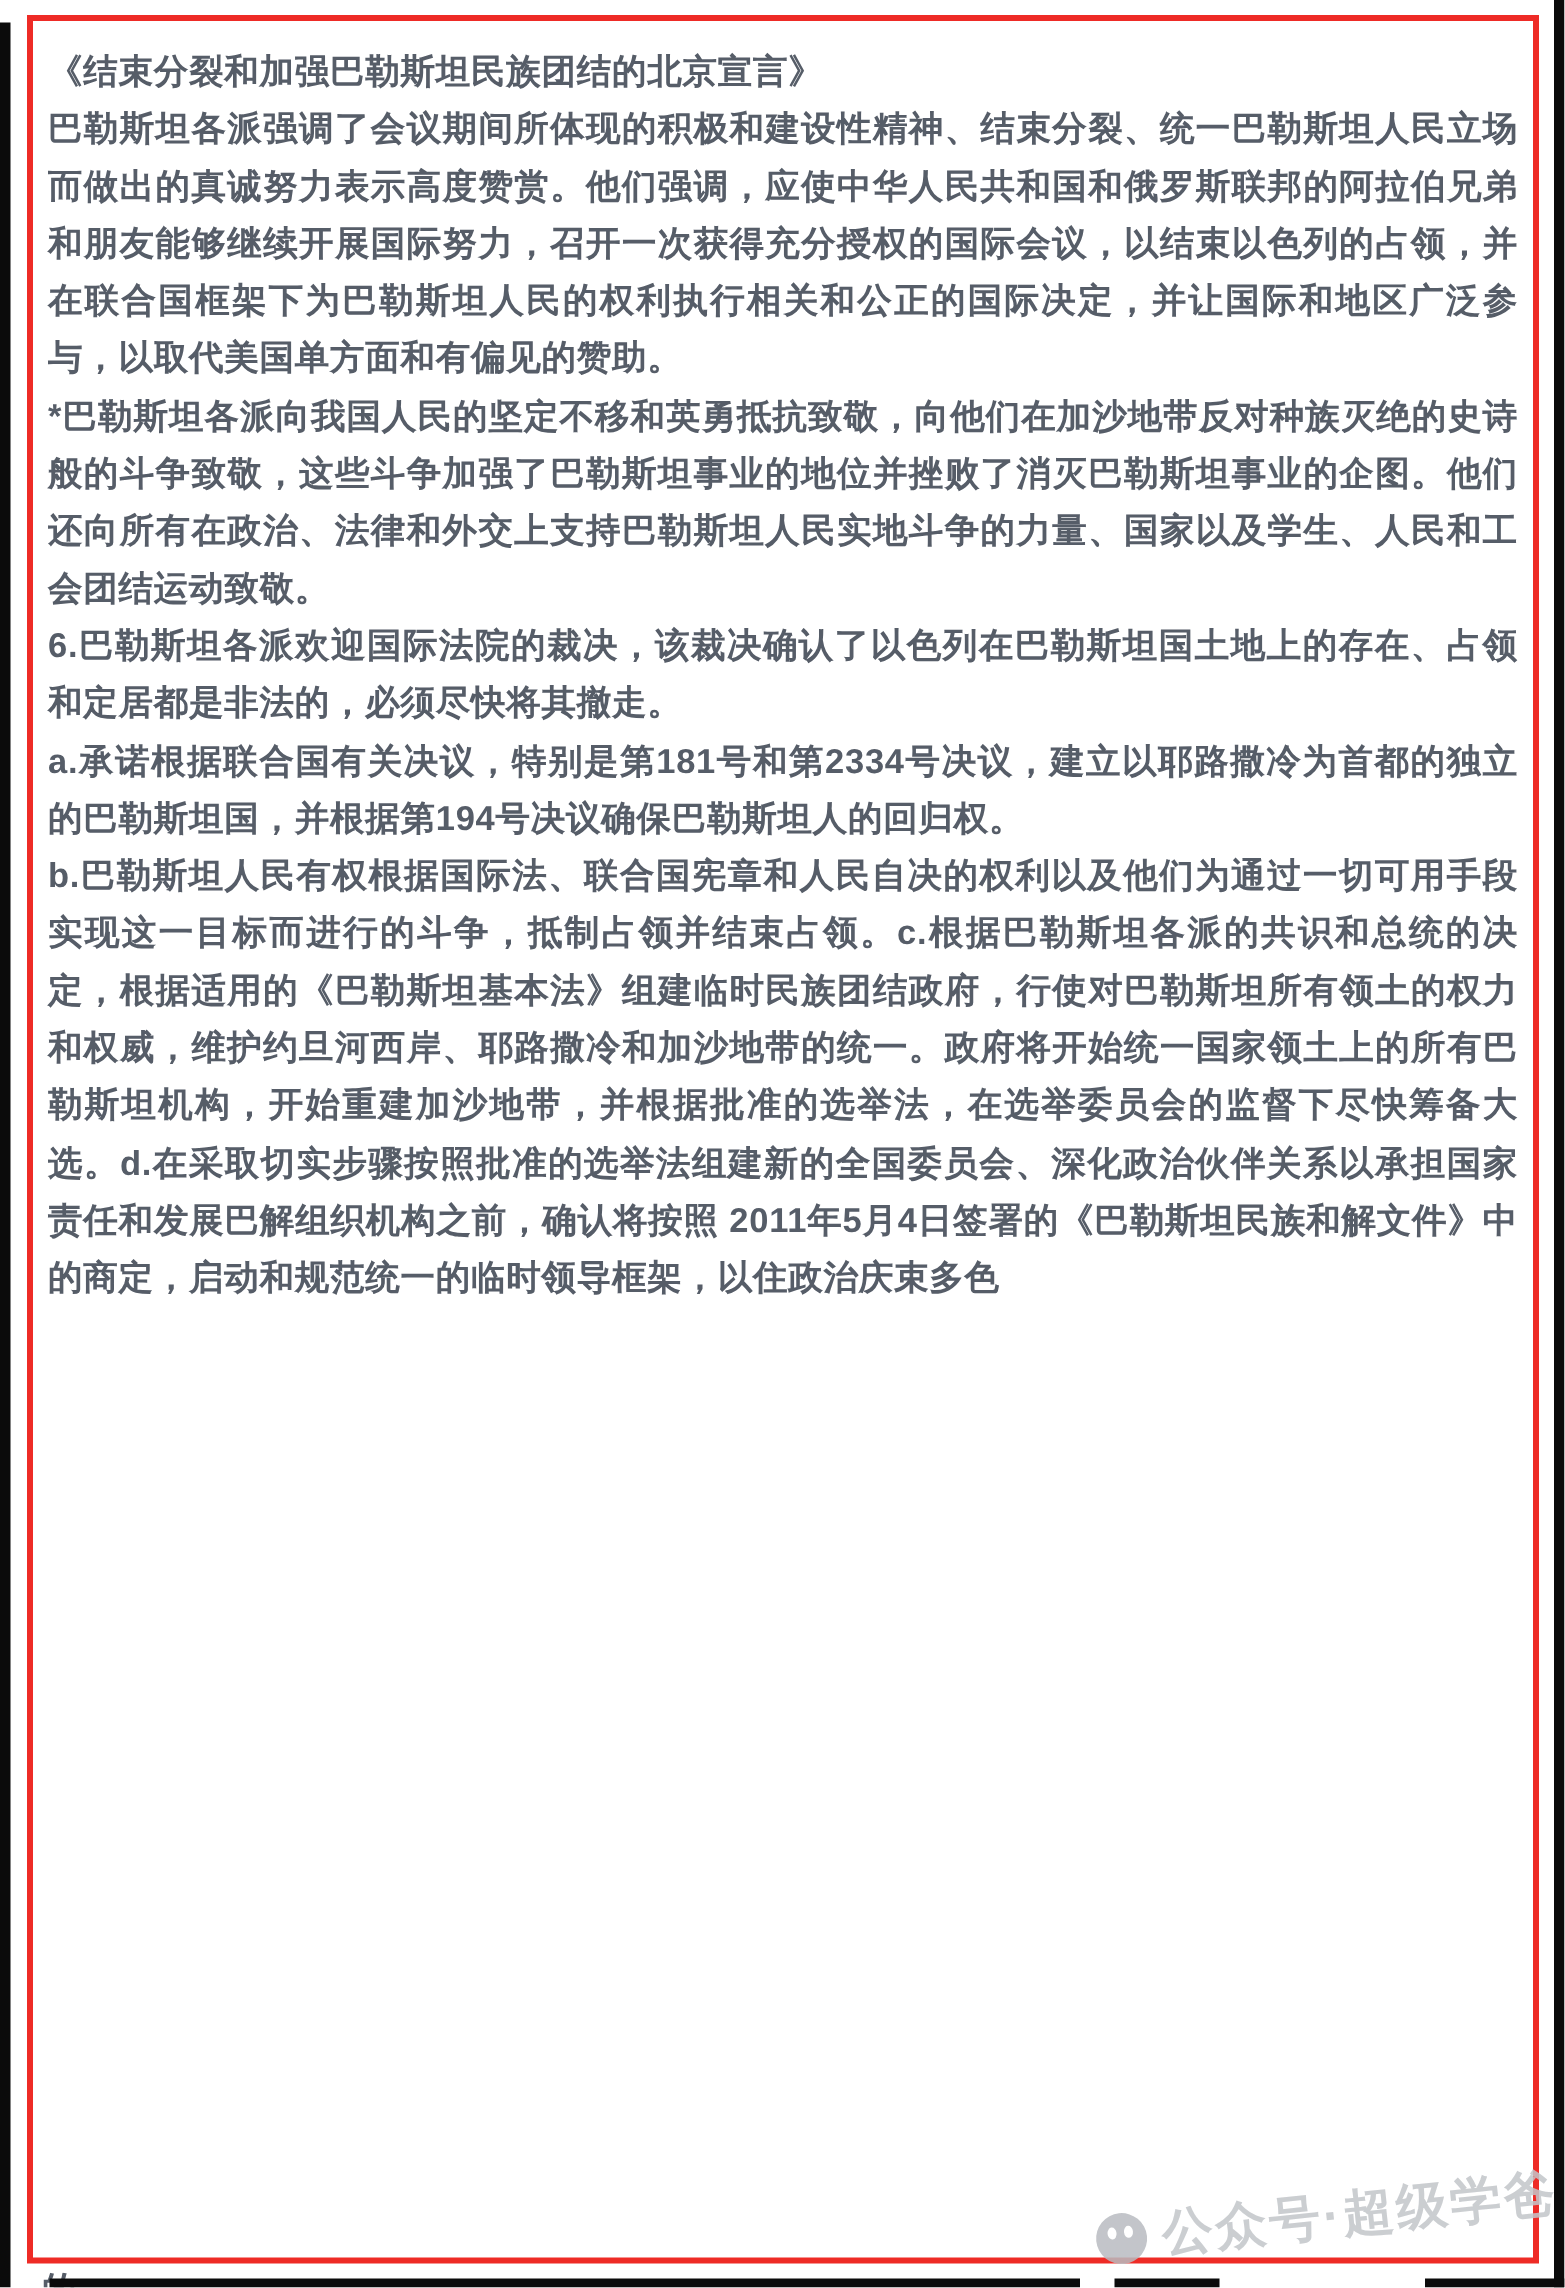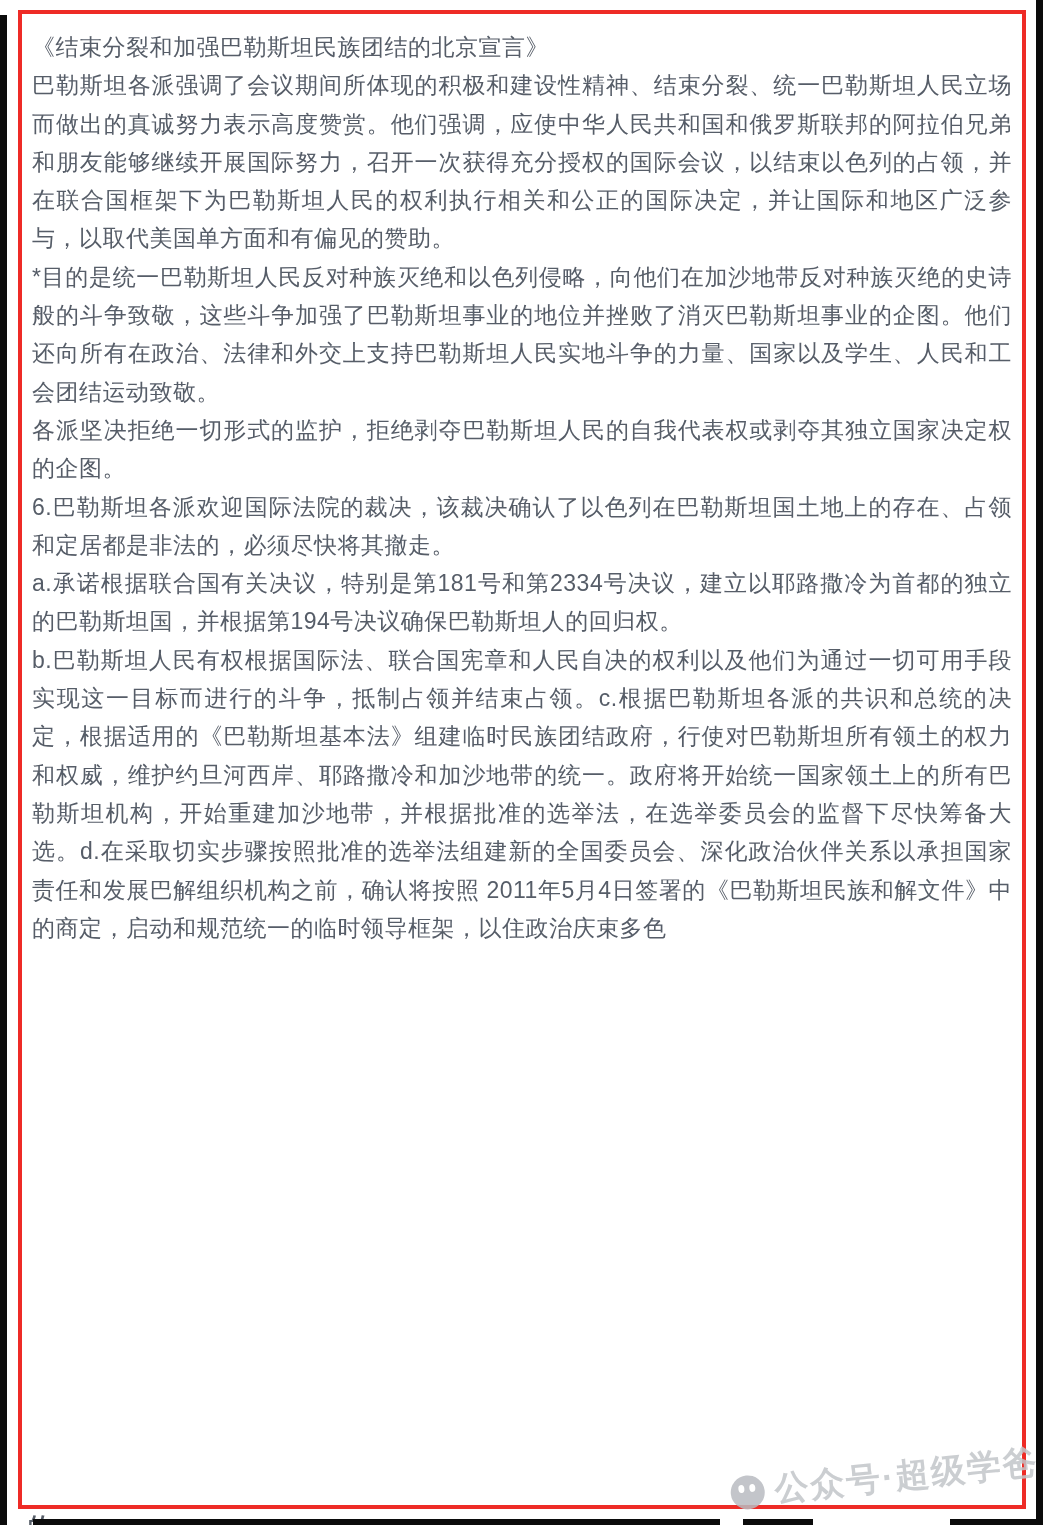--- a/index.html
+++ b/index.html
@@ -33,21 +33,21 @@
     border: 4px solid #ee2b26;
     box-sizing: border-box;
     background: #ffffff;
     overflow: hidden;
   }
   .doc-body {
     padding: 14px 10px 0 10px;
     color: #565d68;
     font-size: 23px;
     line-height: 38.3px;
-    font-weight: normal;
+    font-weight: bold;
     text-align: justify;
     letter-spacing: 0.5px;
   }
   .doc-body p { margin: 0; }
 
   
   .cutoff-line {
     position: absolute;
     left: 28px; top: 1515px;
     color: #565d68;
@@ -109,22 +109,21 @@
 <div class="stage">
 
   <div class="edge-strip edge-left"></div>
   <div class="edge-strip edge-right"></div>
 
   <div class="doc-frame">
     <div class="doc-body">
       <p>《结束分裂和加强巴勒斯坦民族团结的北京宣言》</p>
       <div>
           <p>巴勒斯坦各派强调了会议期间所体现的积极和建设性精神、结束分裂、统一巴勒斯坦人民立场而做出的真诚努力表示高度赞赏。他们强调，应使中华人民共和国和俄罗斯联邦的阿拉伯兄弟和朋友能够继续开展国际努力，召开一次获得充分授权的国际会议，以结束以色列的占领，并在联合国框架下为巴勒斯坦人民的权利执行相关和公正的国际决定，并让国际和地区广泛参与，以取代美国单方面和有偏见的赞助。</p>
-          <p>*目的是统一巴勒斯坦人民反对种族灭绝和以色列侵略，向他们在加沙地带反对种族灭绝的史诗般的斗争致敬，这些斗争加强了巴勒斯坦事业的地位并挫败了消灭巴勒斯坦事业的企图。他们还向所有在政治、法律和外交上支持巴勒斯坦人民实地斗争的力量、国家以及学生、人民和工会团结运动致敬。</p>
-          <p>各派坚决拒绝一切形式的监护，拒绝剥夺巴勒斯坦人民的自我代表权或剥夺其独立国家决定权的企图。</p>
+          <p>*巴勒斯坦各派向我国人民的坚定不移和英勇抵抗致敬，向他们在加沙地带反对种族灭绝的史诗般的斗争致敬，这些斗争加强了巴勒斯坦事业的地位并挫败了消灭巴勒斯坦事业的企图。他们还向所有在政治、法律和外交上支持巴勒斯坦人民实地斗争的力量、国家以及学生、人民和工会团结运动致敬。</p>
           <p>6.巴勒斯坦各派欢迎国际法院的裁决，该裁决确认了以色列在巴勒斯坦国土地上的存在、占领和定居都是非法的，必须尽快将其撤走。</p>
           <p>a.承诺根据联合国有关决议，特别是第181号和第2334号决议，建立以耶路撒冷为首都的独立的巴勒斯坦国，并根据第194号决议确保巴勒斯坦人的回归权。</p>
           <p>b.巴勒斯坦人民有权根据国际法、联合国宪章和人民自决的权利以及他们为通过一切可用手段实现这一目标而进行的斗争，抵制占领并结束占领。c.根据巴勒斯坦各派的共识和总统的决定，根据适用的《巴勒斯坦基本法》组建临时民族团结政府，行使对巴勒斯坦所有领土的权力和权威，维护约旦河西岸、耶路撒冷和加沙地带的统一。政府将开始统一国家领土上的所有巴勒斯坦机构，开始重建加沙地带，并根据批准的选举法，在选举委员会的监督下尽快筹备大选。d.在采取切实步骤按照批准的选举法组建新的全国委员会、深化政治伙伴关系以承担国家责任和发展巴解组织机构之前，确认将按照 2011年5月4日签署的《巴勒斯坦民族和解文件》中的商定，启动和规范统一的临时领导框架，以住政治庆束多色</p>
         </div>
     </div>
   </div>
 
   <div class="cutoff-line">的</div>
   <div class="black-bar bar-1"></div>
   <div class="black-bar bar-2"></div>

